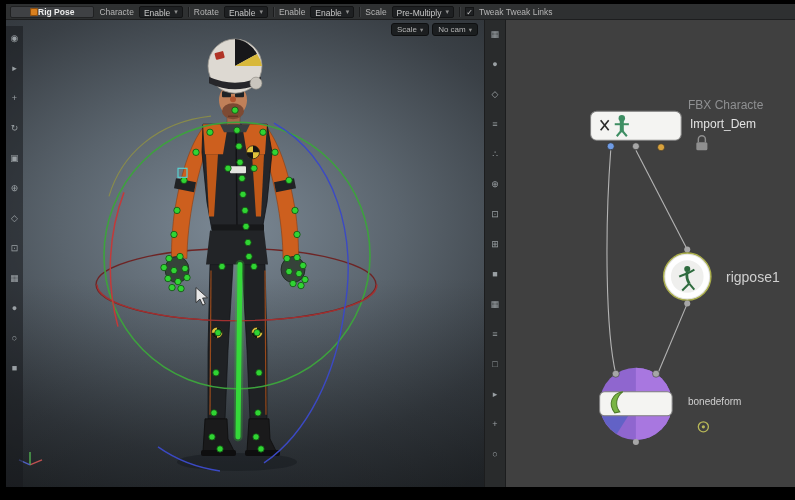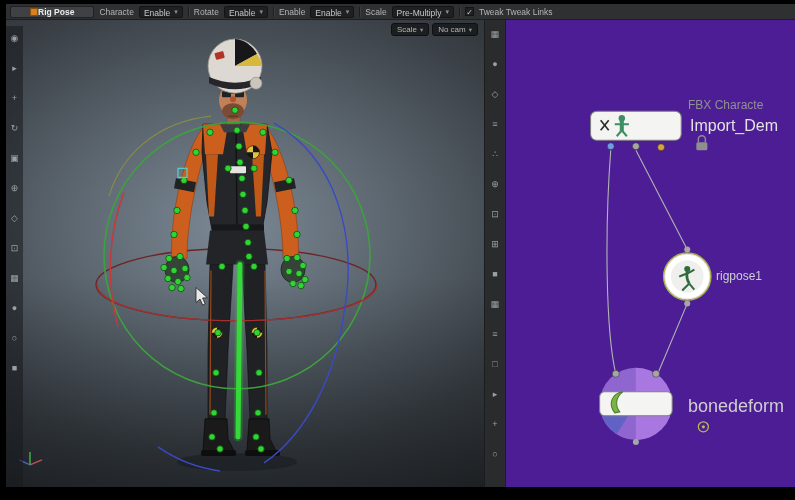--- a/index.html
+++ b/index.html
@@ -33,27 +33,27 @@
   .vp-left-strip{position:absolute;left:0;top:6px;bottom:0;width:17px;display:flex;flex-direction:column;
                  align-items:center;gap:17px;padding-top:6px;background:rgba(24,26,29,.55);z-index:3}
   .strip-icon{width:14px;height:13px;color:#9aa0a4;font-size:9px;line-height:13px;text-align:center;cursor:default}
   .vp-cams{position:absolute;top:3px;right:6px;display:flex;gap:3px;z-index:3}
   .cam-chip{display:inline-flex;align-items:center;gap:3px;background:rgba(24,26,27,.88);border:1px solid #0e0f10;
             border-radius:3px;color:#b4b4b4;font-size:8px;padding:1px 5px}
   .cam-chip .arrow{color:#8d8d8d;font-size:6.5px}
   .mid-strip{flex:0 0 22px;background:#292b2c;border-left:1px solid #1c1d1e;border-right:1px solid #1c1d1e;
              display:flex;flex-direction:column;align-items:center;gap:17px;padding-top:8px;overflow:hidden}
   
-  .network{position:relative;flex:1;background:#4c1d95;overflow:hidden}
+  .network{position:relative;flex:1;background:#404040;overflow:hidden}
   .net-svg{position:absolute;inset:0;width:100%;height:100%}
   .net-label{position:absolute;color:#cfcfcf;white-space:nowrap;pointer-events:none}
   #lbl-type{left:182px;top:78px;font-size:12px;color:#8f9092}
-  #lbl-import{left:184px;top:97px;font-size:16px;color:#e2e2e2}
-  #lbl-rigpose{left:210px;top:249px;font-size:12px}
-  #lbl-bonedeform{left:182px;top:376px;font-size:18px}
+  #lbl-import{left:184px;top:97px;font-size:12px;color:#e2e2e2}
+  #lbl-rigpose{left:220px;top:249px;font-size:14px}
+  #lbl-bonedeform{left:182px;top:376px;font-size:10px}
 </style>
 </head>
 <body>
 
 <div id="lb-top" class="letterbox"></div>
 <div id="lb-bottom" class="letterbox"></div>
 
 <div class="app">
 
   <div class="toolbar">

